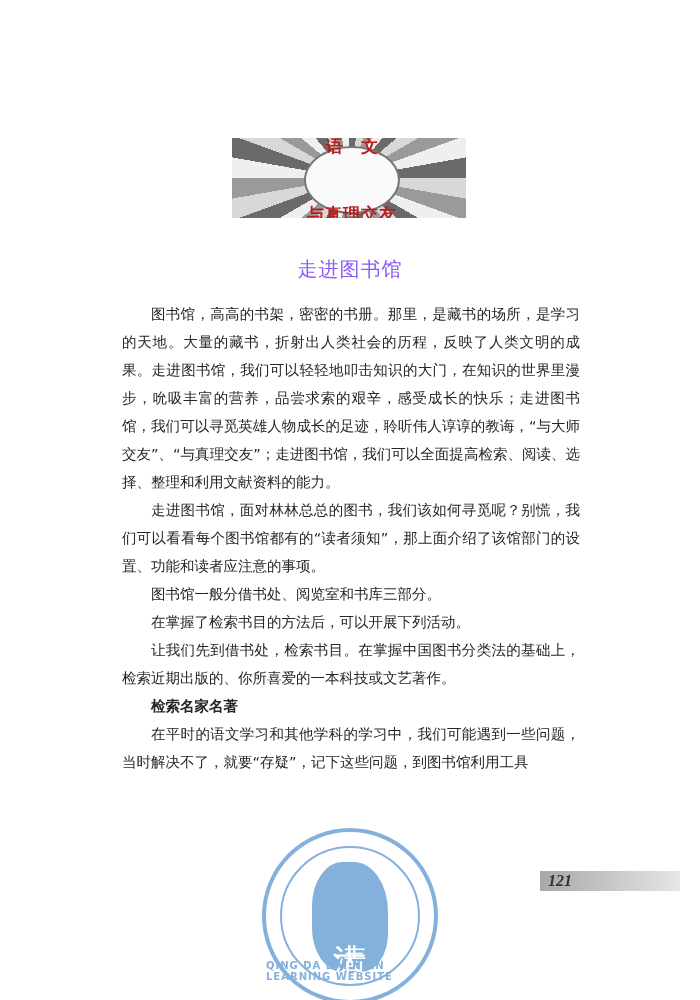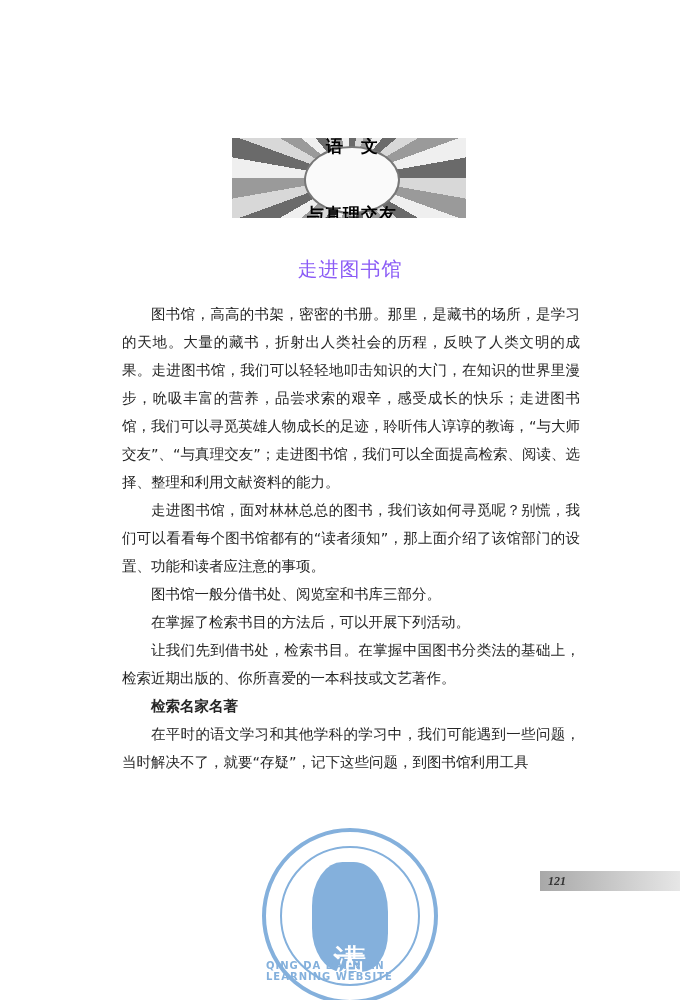--- a/index.html
+++ b/index.html
@@ -9,41 +9,41 @@
   }
   .banner {
     position:absolute; left:232px; top:138px; width:234px; height:80px;
     background: repeating-conic-gradient(from 0deg at 50% 50%, #6a6a6a 0deg 10deg, #d8d8d8 10deg 20deg, #9a9a9a 20deg 30deg, #efefef 30deg 40deg);
     overflow:hidden;
   }
   .banner-oval {
     position:absolute; left:72px; top:8px; width:92px; height:64px; border-radius:50%;
     background:#fafafa; border:2px solid #777;
     display:flex; flex-direction:column; align-items:center; justify-content:center;
-    font-weight:bold; color:#000000;gap:47px;
+    font-weight:bold; color:#b91c1c;gap:47px;
   }
   .banner-line1 { font-size:17px; letter-spacing:18px; margin-left:18px; line-height:20px; }
   .banner-line2 { font-size:17px; letter-spacing:1px; line-height:22px; }
   .title {
     position:absolute; left:0; width:700px; top:256px; text-align:center;
     font-size:20px; color:#8b5cf6; letter-spacing:1px;
   }
   .body-text {
     position:absolute; left:122px; top:300px; width:458px;
     font-size:14.5px; line-height:28px; color:#262626;
   }
   .body-text p { margin:0; text-indent:2em; text-align:justify; }
   .body-text p.heading { font-weight:bold; }
   .page-tab {
     position:absolute; left:540px; top:871px; width:140px; height:20px;
     background: linear-gradient(to right, #a8a8a8, #e6e6e6);
     display:flex; align-items:center;
   }
   .page-number {
-    margin-left:8px; font-family:"Liberation Serif", serif; font-style:italic; font-weight:bold; font-size:12px; color:#333;
+    margin-left:8px; font-family:"Liberation Serif", serif; font-style:italic; font-weight:bold; font-size:16px; color:#333;
   }
   .watermark {
     position:absolute; left:262px; top:828px; width:176px; height:176px; border-radius:50%;
     border:4px solid #6fa3d6; box-sizing:border-box; opacity:0.85;
   }
   .watermark-inner {
     position:absolute; left:14px; top:14px; width:140px; height:140px; border-radius:50%;
     border:2px solid #6fa3d6; box-sizing:border-box;
   }
   .watermark-seal {

